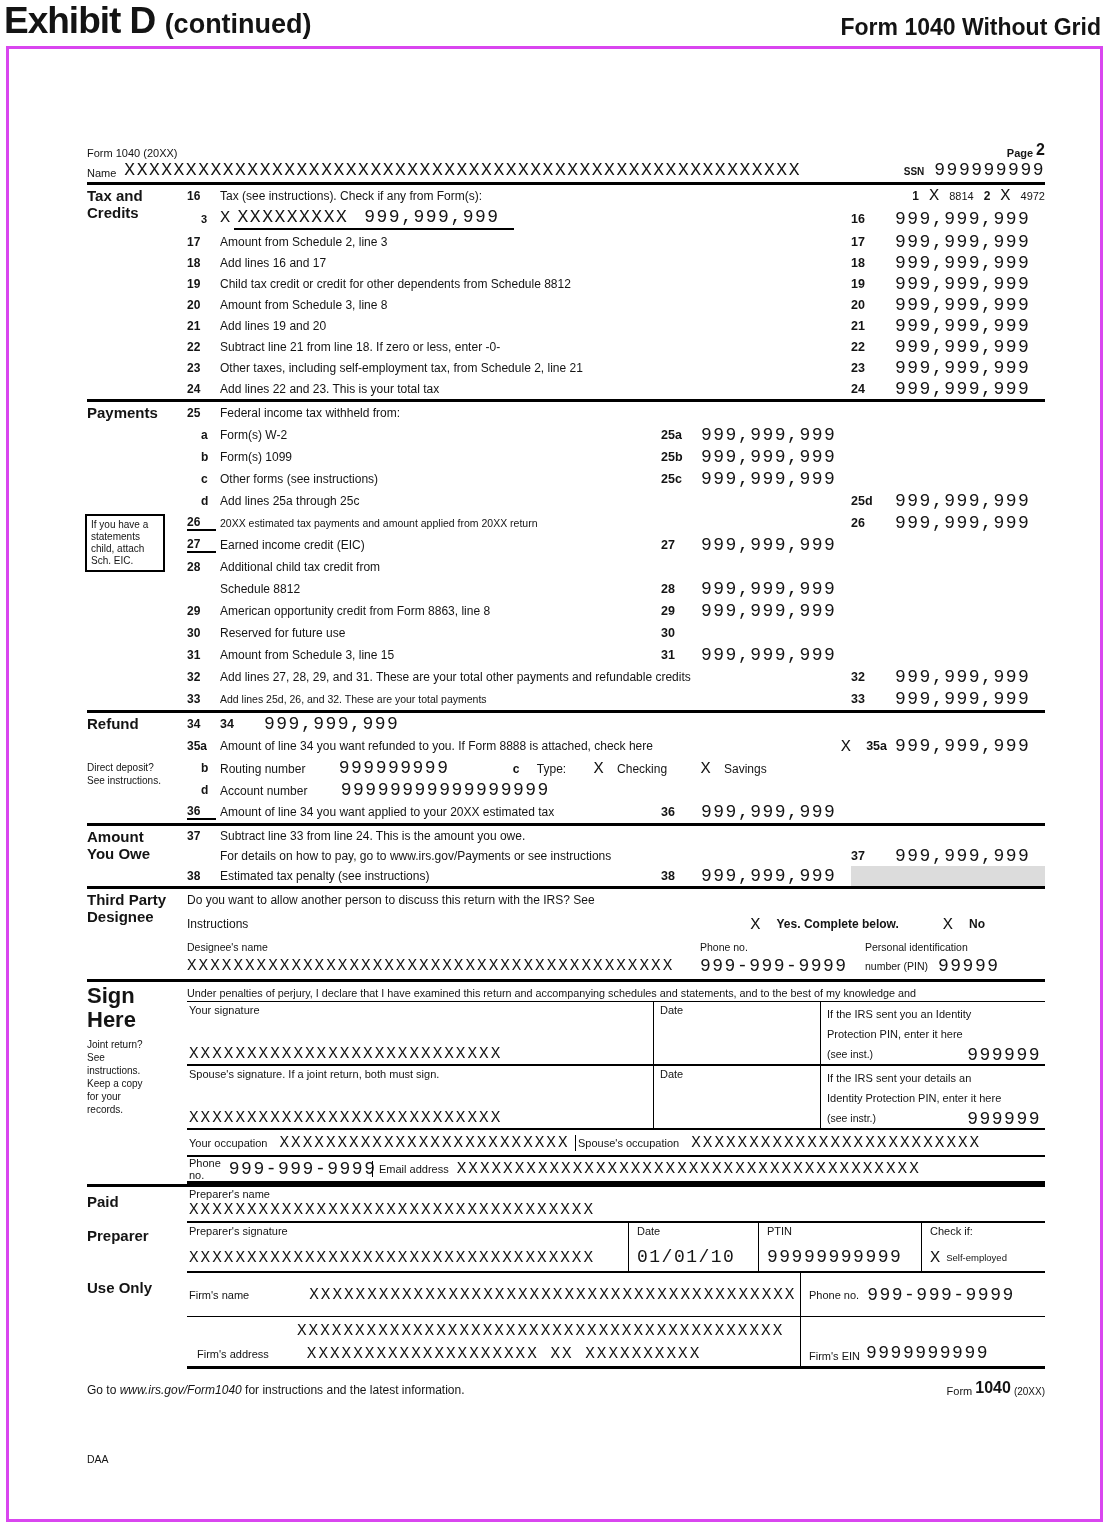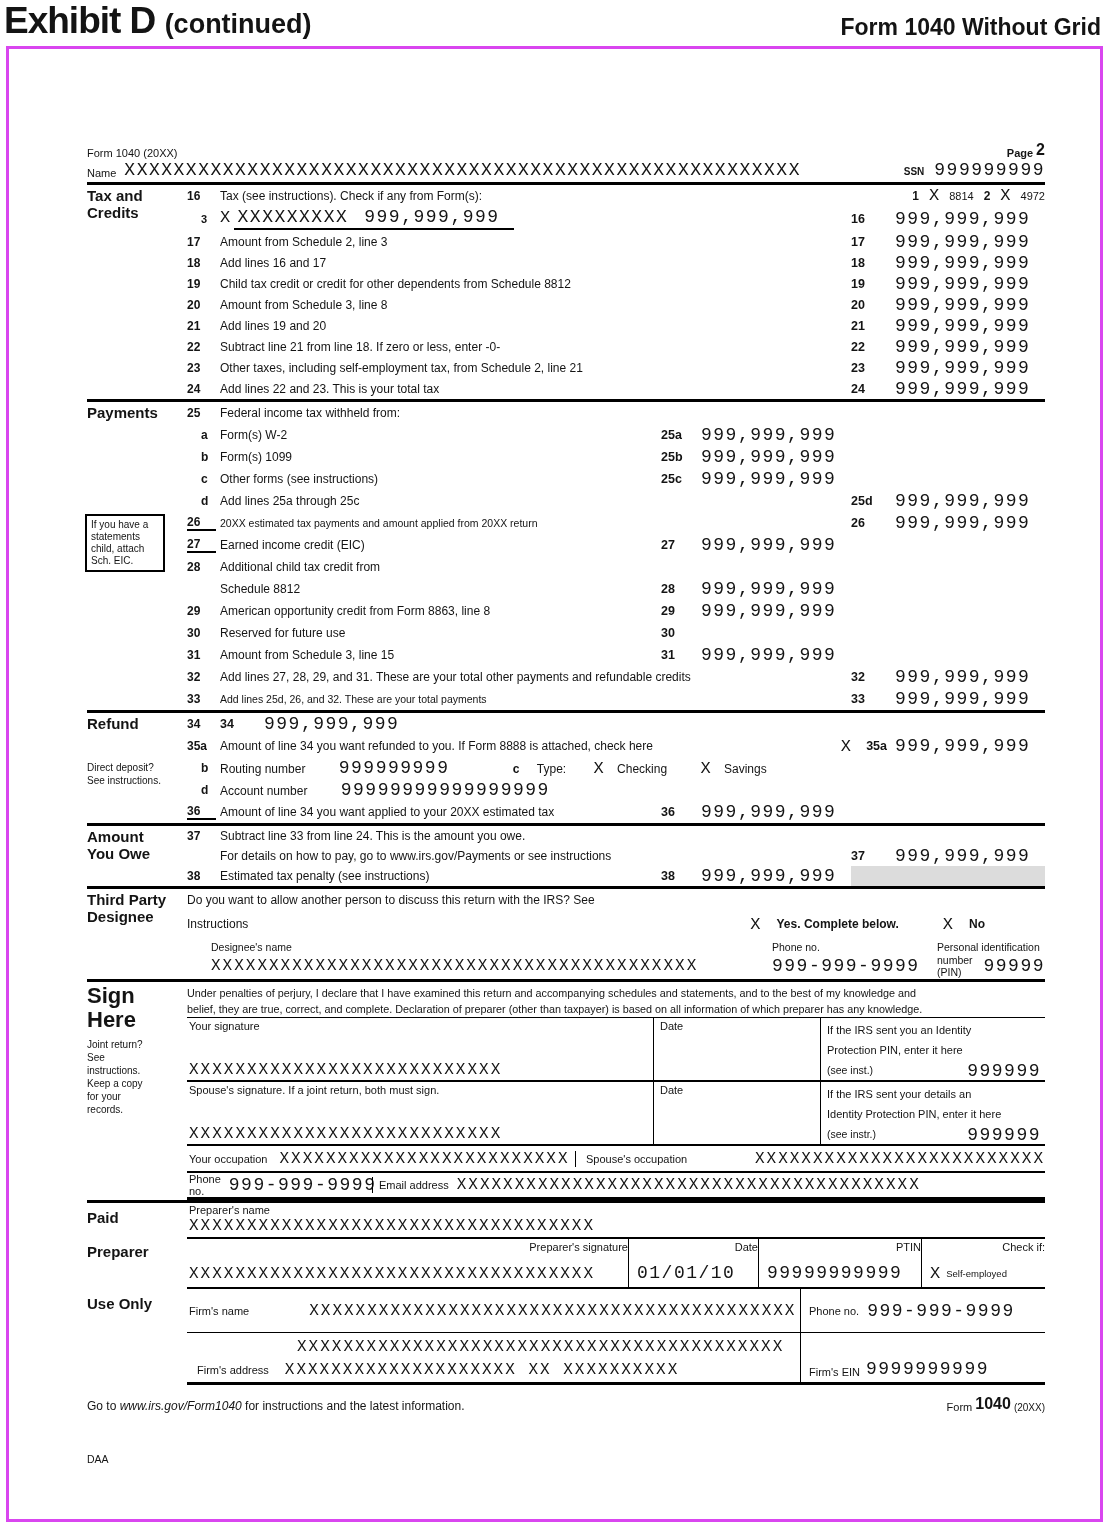--- a/index.html
+++ b/index.html
@@ -60,70 +60,70 @@
   
   .notebox { position:absolute; left:-2px; top:112px; width:80px; border:2.5px solid #000; background:#fff;
              font-size:10px; line-height:12px; padding:3px 2px 3px 4px; }
   .mnote { font-size:10px; line-height:13px; }
 
   
   .tp .row1 { height:22px; display:flex; align-items:center; font-size:12px; }
   .tp .row2 { height:26px; display:flex; align-items:center; font-size:12px; padding-right:60px; }
   .tp .row3 { height:16px; display:flex; align-items:flex-end; font-size:10.5px; }
   .tp .row4 { height:26px; display:flex; align-items:center; }
-  .w513 { width:561px; flex:none;margin-left:24px; }
+  .w513 { width:513px; flex:none; }
   .w165 { width:165px; flex:none; }
 
   
   .perj { font-size:10.8px; line-height:16px; padding-top:3px; white-space:nowrap; }
   .siggrid { border-top:1px solid #000; }
   .sigrow { display:flex; height:64px; border-bottom:2.5px solid #000; }
   .sigcell { flex:1; position:relative; padding:2px 0 0 2px; }
   .sigcell .cap { font-size:11px; }
   .sigcell .sig { position:absolute; left:2px; bottom:2px; }
   .datecell { width:167px; flex:none; border-left:1.5px solid #000; padding:2px 0 0 6px; font-size:11px; }
   .pincell { width:225px; flex:none; border-left:1.5px solid #000; padding:2px 0 0 6px; font-size:11px; line-height:20px; }
   .pincell .pinrow { display:flex; align-items:flex-end; }
   .pincell .see { font-size:10.5px; }
   .pincell .pv { margin-left:auto; margin-right:4px; }
   .occrow { display:flex; height:27px; border-bottom:2px solid #000; align-items:center; }
   .occcell { display:flex; align-items:center; }
   .occcell .cap { font-size:11px; margin-right:12px; }
   .occ1 { width:388px; flex:none; padding-left:2px; }
-  .occ2 { flex:1; border-left:1.5px solid #000; padding-left:10px;justify-content:space-between; }
+  .occ2 { flex:1; border-left:1.5px solid #000; padding-left:2px; }
   .pherow { display:flex; height:27px; border-bottom:3px solid #000; align-items:center; }
   .phcell { width:185px; flex:none; display:flex; align-items:center; padding-left:2px; }
   .phcell .cap, .emcell .cap { font-size:11px; margin-right:8px; }
   .emcell { flex:1; border-left:1.5px solid #000; padding-left:6px; display:flex; align-items:center; }
 
   
   .pp .sl .plbl { position:absolute; left:0; font-size:15px; font-weight:700; }
   .prow1 { height:36px; position:relative; border-bottom:2.5px solid #000; }
   .prow1 .cap { position:absolute; top:1px; left:2px; font-size:11px; }
   .prow1 .val { position:absolute; bottom:3px; left:2px; }
-  .prow2 { display:flex; height:50px; border-bottom:2.5px solid #000;text-align:right; }
+  .prow2 { display:flex; height:50px; border-bottom:2.5px solid #000; }
   .p2sig { flex:1; position:relative; padding:2px 0 0 2px; }
   .p2sig .cap { font-size:11px; }
   .p2sig .val { position:absolute; bottom:5px; left:2px; }
   .p2c { flex:none; border-left:1.5px solid #000; position:relative; padding:2px 0 0 8px; }
   .p2c .cap { font-size:11px; }
   .p2c .val { position:absolute; bottom:5px; left:8px; }
   .p2date { width:130px; } .p2ptin { width:163px; } .p2chk { width:124px; }
   .p2chk .seflex { position:absolute; bottom:5px; left:8px; display:flex; align-items:center; gap:6px; }
   .p2chk .se { font-size:9.5px; }
   .prow3 { display:flex; height:44px; border-bottom:1.5px solid #000; }
   .p3name { width:613px; flex:none; display:flex; align-items:center; }
   .p3name .cap { font-size:11px; margin-right:60px; padding-left:2px; }
   .p3ph { flex:1; border-left:1.5px solid #000; display:flex; align-items:center; padding-left:8px; }
   .p3ph .cap { font-size:11px; margin-right:8px; }
   .prow4 { display:flex; height:52px; border-bottom:3px solid #000; }
   .p4l { width:613px; flex:none; position:relative; }
   .p4l .xline { position:absolute; top:6px; left:110px; }
   .p4l .addr { position:absolute; bottom:4px; left:2px; display:flex; align-items:center; }
-  .p4l .addr .cap { font-size:11px; margin-right:16px;padding-left:8px; }
+  .p4l .addr .cap { font-size:11px; margin-right:38px;padding-left:8px; }
   .p4r { flex:1; border-left:1.5px solid #000; position:relative; }
   .p4r .ein { position:absolute; bottom:4px; left:8px; display:flex; align-items:flex-end; }
   .p4r .cap { font-size:11px; margin-right:6px; }
 
   
   .foot { display:flex; align-items:flex-end; height:24px; margin-top:4px; font-size:12px; }
   .foot .fill { flex:1; }
   .foot em { font-style:italic; }
   .fform { font-size:11px; } .f1040 { font-size:16px; font-weight:700; margin:0 3px; } .fyr { font-size:10px; }
   .daa { position:absolute; left:78px; top:1404px; font-size:10.5px; }
@@ -441,21 +441,20 @@
 
       <div class="sec">
         <div class="sl">
           <div class="t" style="font-size:22px;line-height:24px">Sign</div>
           <div class="t" style="font-size:22px;line-height:24px">Here</div>
           <div class="mnote" style="margin-top:6px;width:64px">Joint return? See instructions. Keep a copy for your records.</div>
         </div>
         <div class="sr">
           <div class="perj">
             <div>Under penalties of perjury, I declare that I have examined this return and accompanying schedules and statements, and to the best of my knowledge and</div>
-            <div>belief, they are true, correct, and complete. Declaration of preparer (other than taxpayer) is based on all information of which preparer has any knowledge.</div>
           </div>
           <div class="siggrid">
             <div class="sigrow">
               <div class="sigcell">
                 <div class="cap">Your signature</div>
                 <div class="sig xs">XXXXXXXXXXXXXXXXXXXXXXXXXXX</div>
               </div>
               <div class="datecell">Date</div>
               <div class="pincell">
                 <div>If the IRS sent you an Identity</div>

